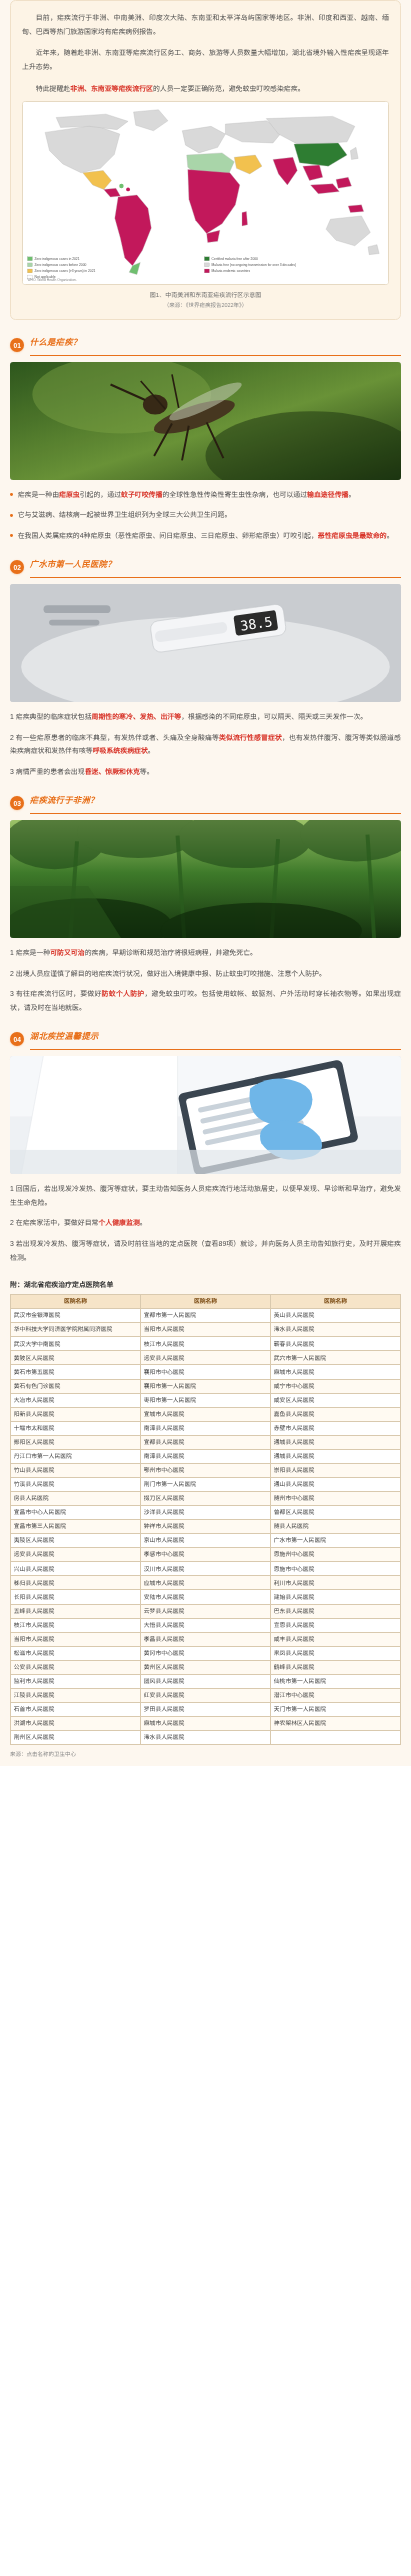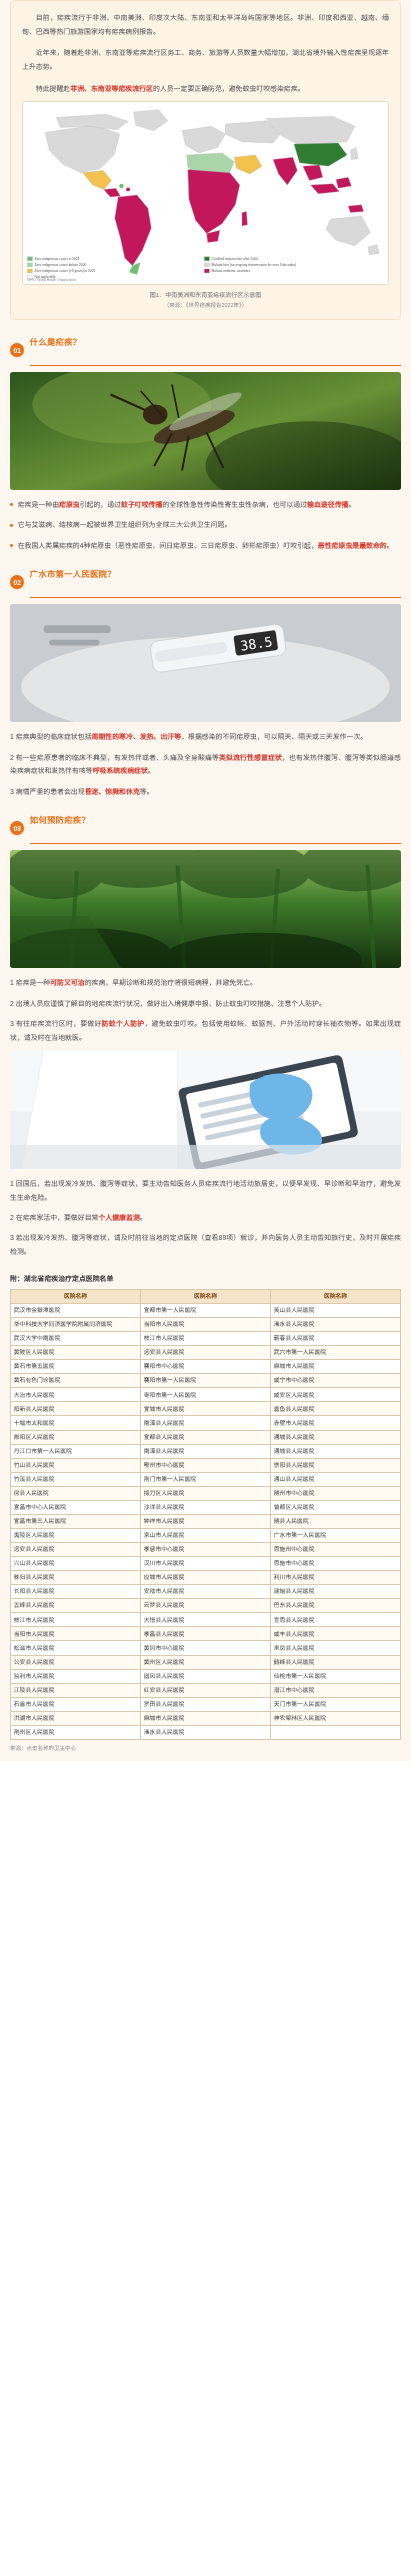--- a/index.html
+++ b/index.html
@@ -82,21 +82,22 @@
     font-weight: bold;
     display: flex;
     align-items: center;
     justify-content: center;
     margin-right: 5.5px;
     box-shadow: 0 0.6px 1.7px rgba(232,112,26,0.35);
   }
   .sec-title-box {
     flex: 1 1 auto;
     border-bottom: 1.1px solid #e8701a;
-    padding-bottom: 18px;
+    padding-bottom: 8px;
+    font-style: italic;
   }
   .sec-title {
     font-size: 8.3px;
     font-weight: bold;
     color: #e8701a;
     letter-spacing: 0.3px;
   }
 
   
   .photo {
@@ -323,21 +324,21 @@
       </g>
     </svg>
       </div>
       <ul class="num-list">
         <li><span>1 疟疾典型的临床症状包括</span><span class="hl-red">周期性的寒冷、发热、出汗等</span><span>，根据感染的不同疟原虫，可以隔天、隔天或三天发作一次。</span></li>
         <li><span>2 有一些疟原患者的临床不典型，有发热伴或者、头痛及全身酸痛等</span><span class="hl-red">类似流行性感冒症状</span><span>，也有发热伴腹泻、腹泻等类似肠道感染疾病症状和发热伴有咳等</span><span class="hl-red">呼吸系统疾病症状</span><span>。</span></li>
         <li><span>3 病情严重的患者会出现</span><span class="hl-red">昏迷、惊厥和休克</span><span>等。</span></li>
       </ul>
       <div class="sec-head">
         <div class="sec-badge">03</div>
-        <div class="sec-title-box"><span class="sec-title">如何预防疟疾？</span></div>
+        <div class="sec-title-box"><span class="sec-title">疟疾流行于非洲？</span></div>
       </div>
       <div class="photo">
         <svg viewBox="0 0 700 215" preserveAspectRatio="xMidYMid slice">
       <defs>
             <linearGradient id="g3" x1="0" y1="0" x2="0" y2="1">
         <stop offset="0%" stop-color="#9fc46a"></stop>
               <stop offset="45%" stop-color="#3e7a2a"></stop>
               <stop offset="100%" stop-color="#14300e"></stop>
             </linearGradient>
           </defs>
@@ -359,20 +360,24 @@
             <ellipse cx="450" cy="200" rx="180" ry="50"></ellipse>
       </g>
       <path d="M0 120 L140 120 L200 215 L0 215Z" fill="#2c5c1d" opacity="0.5"></path>
     </svg>
       </div>
       <ul class="num-list">
         <li><span>1 疟疾是一种</span><span class="hl-red">可防又可治</span><span>的疾病，早期诊断和规范治疗将很短病程，并避免死亡。</span></li>
         <li><span>2 出境人员应谨慎了解目的地疟疾流行状况，做好出入境健康申报、防止蚊虫叮咬措施、注意个人防护。</span></li>
         <li><span>3 有往疟疾流行区时，要做好</span><span class="hl-red">防蚊个人防护</span><span>，避免蚊虫叮咬。包括使用蚊帐、蚊驱剂、户外活动时穿长袖衣物等。如果出现症状，请及时在当地就医。</span></li>
       </ul>
+      <div class="sec-head">
+        <div class="sec-badge">04</div>
+        <div class="sec-title-box"><span class="sec-title">湖北疾控温馨提示</span></div>
+      </div>
       <div class="photo">
         <svg viewBox="0 0 700 215" preserveAspectRatio="xMidYMid slice">
     <rect width="700" height="215" fill="#eef1f4"></rect>
     <rect x="0" y="0" width="700" height="110" fill="#f6f8fa"></rect>
     <path d="M60 0 L300 0 L300 215 L20 215 Z" fill="#ffffff" stroke="#e2e6ea"></path>
     <g transform="translate(300,70)">
       <rect x="0" y="0" width="300" height="150" rx="10" fill="#3a4550" transform="rotate(-12)"></rect>
       <rect x="12" y="12" width="276" height="126" rx="6" fill="#ffffff" transform="rotate(-12)"></rect>
       <g transform="rotate(-12)" fill="#c9d2da">
         <rect x="30" y="32" width="160" height="9" rx="4"></rect>

